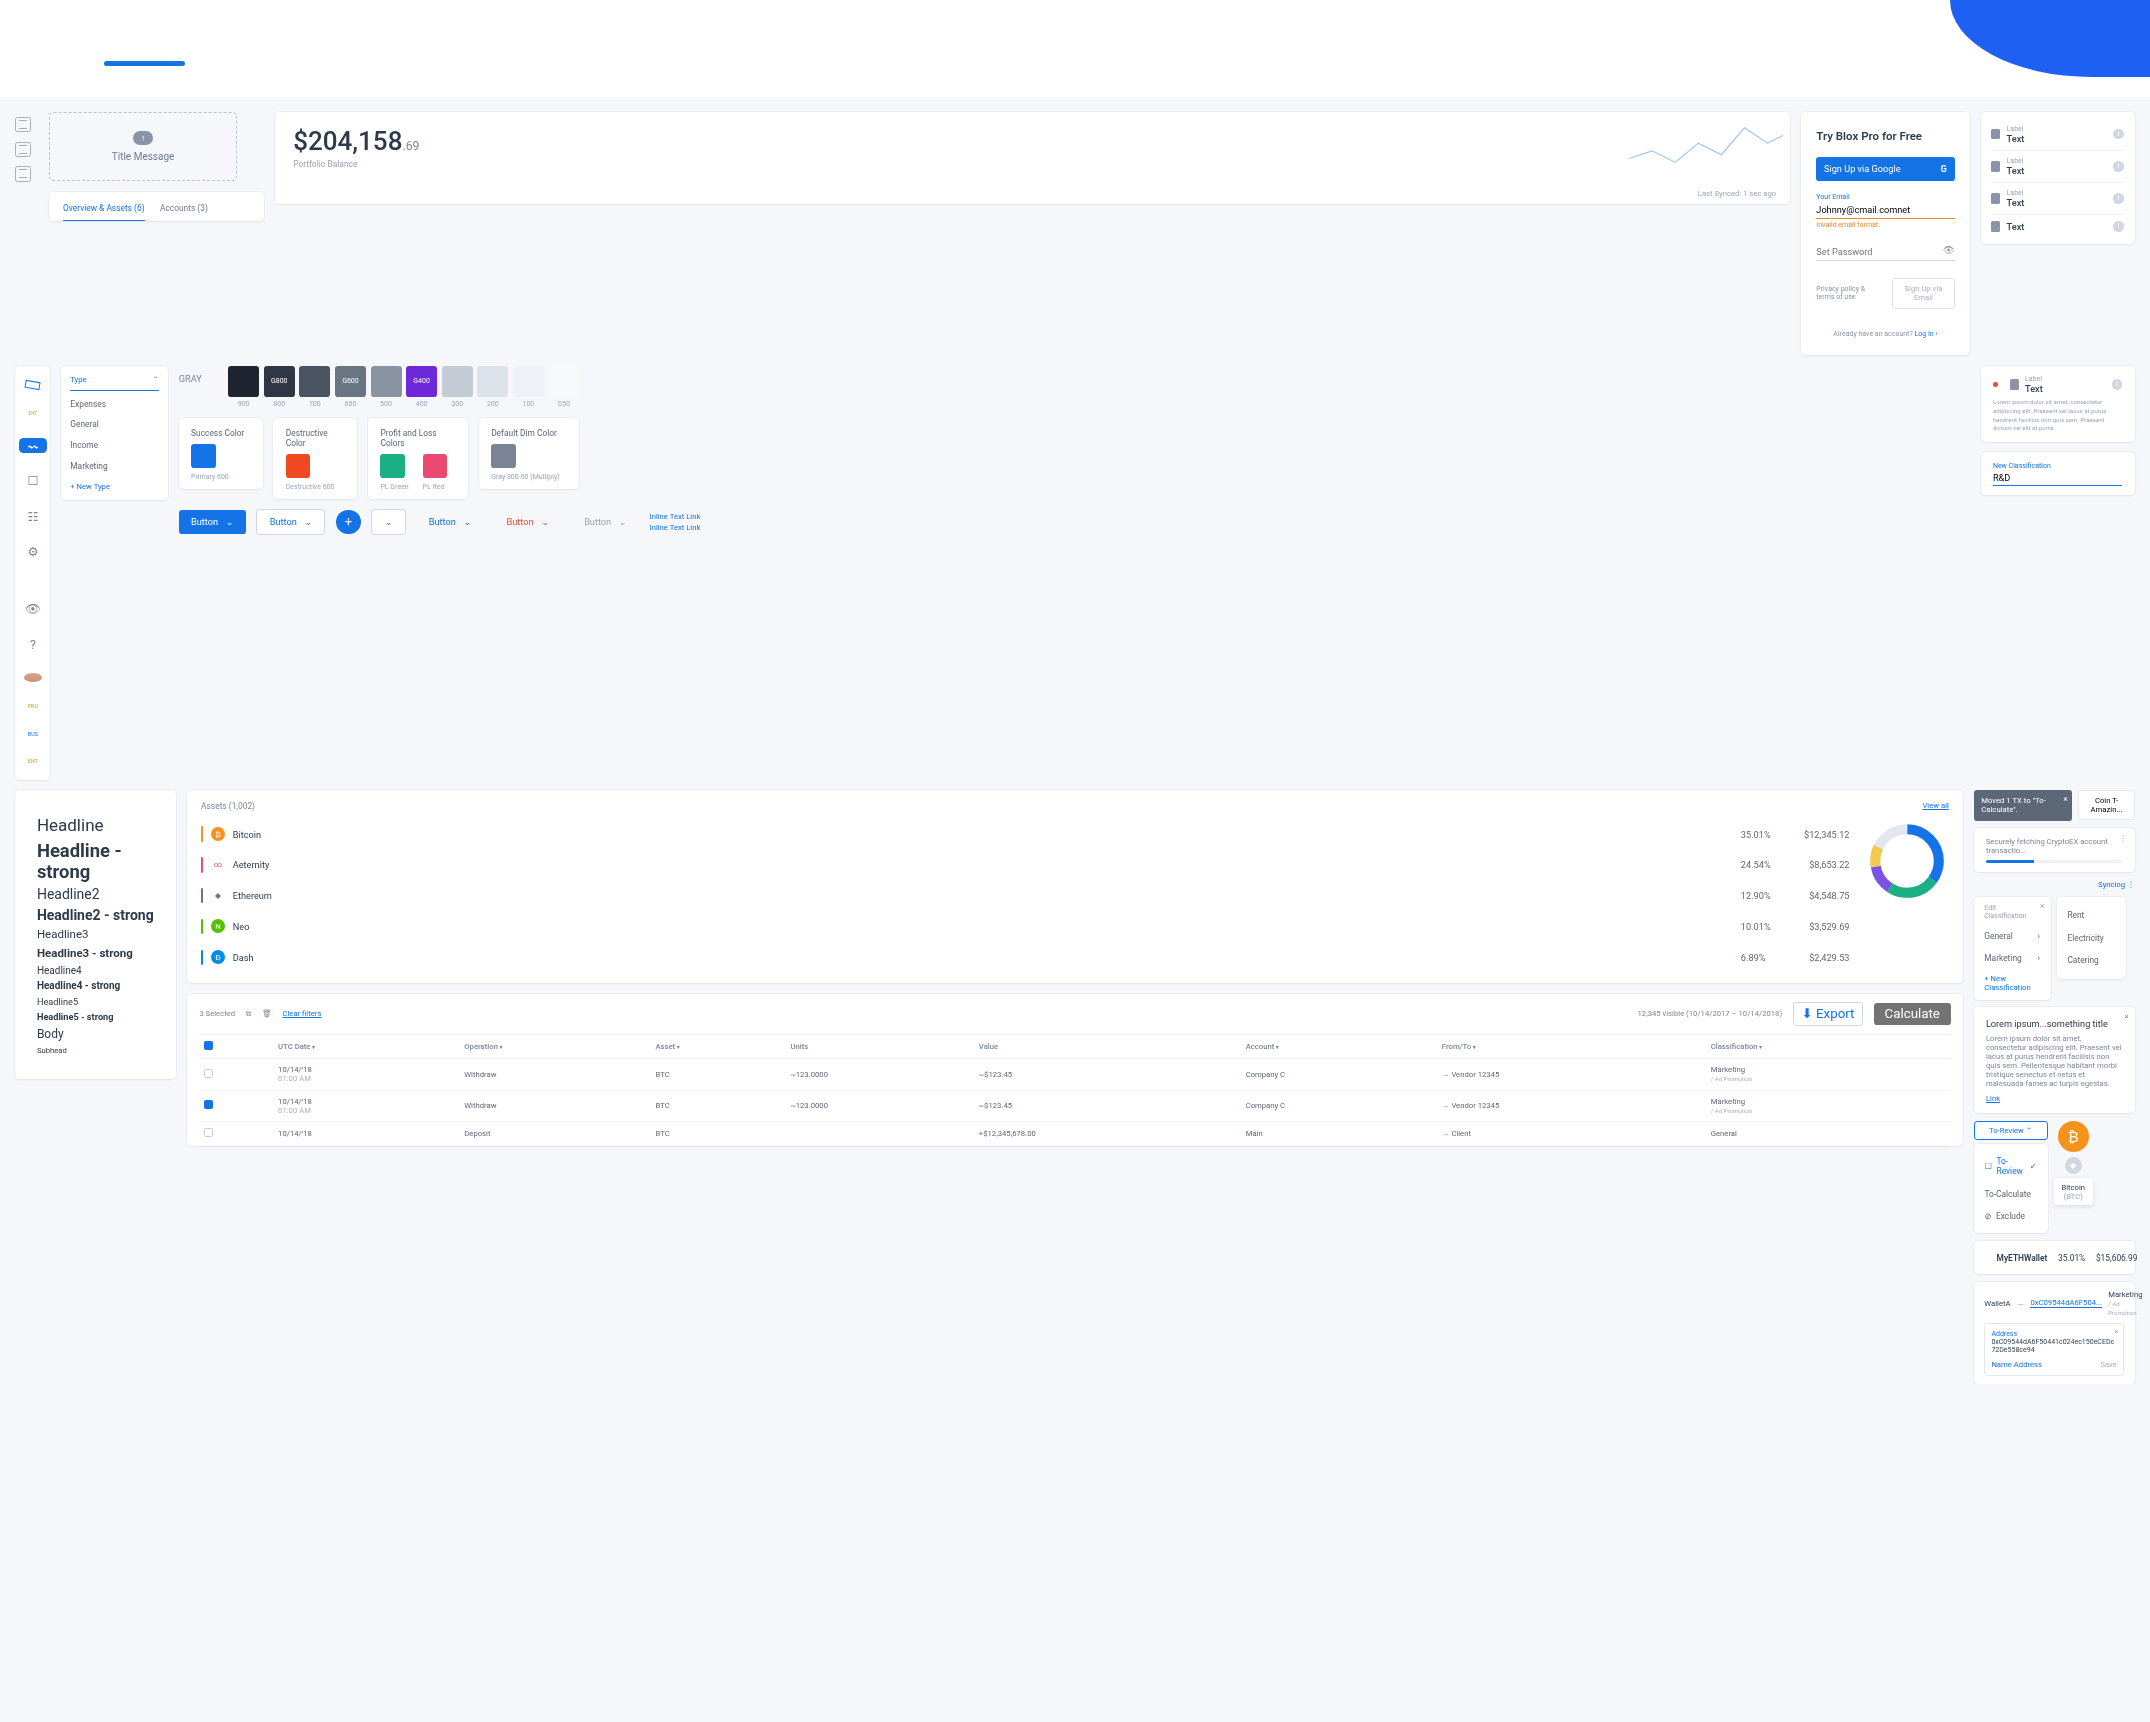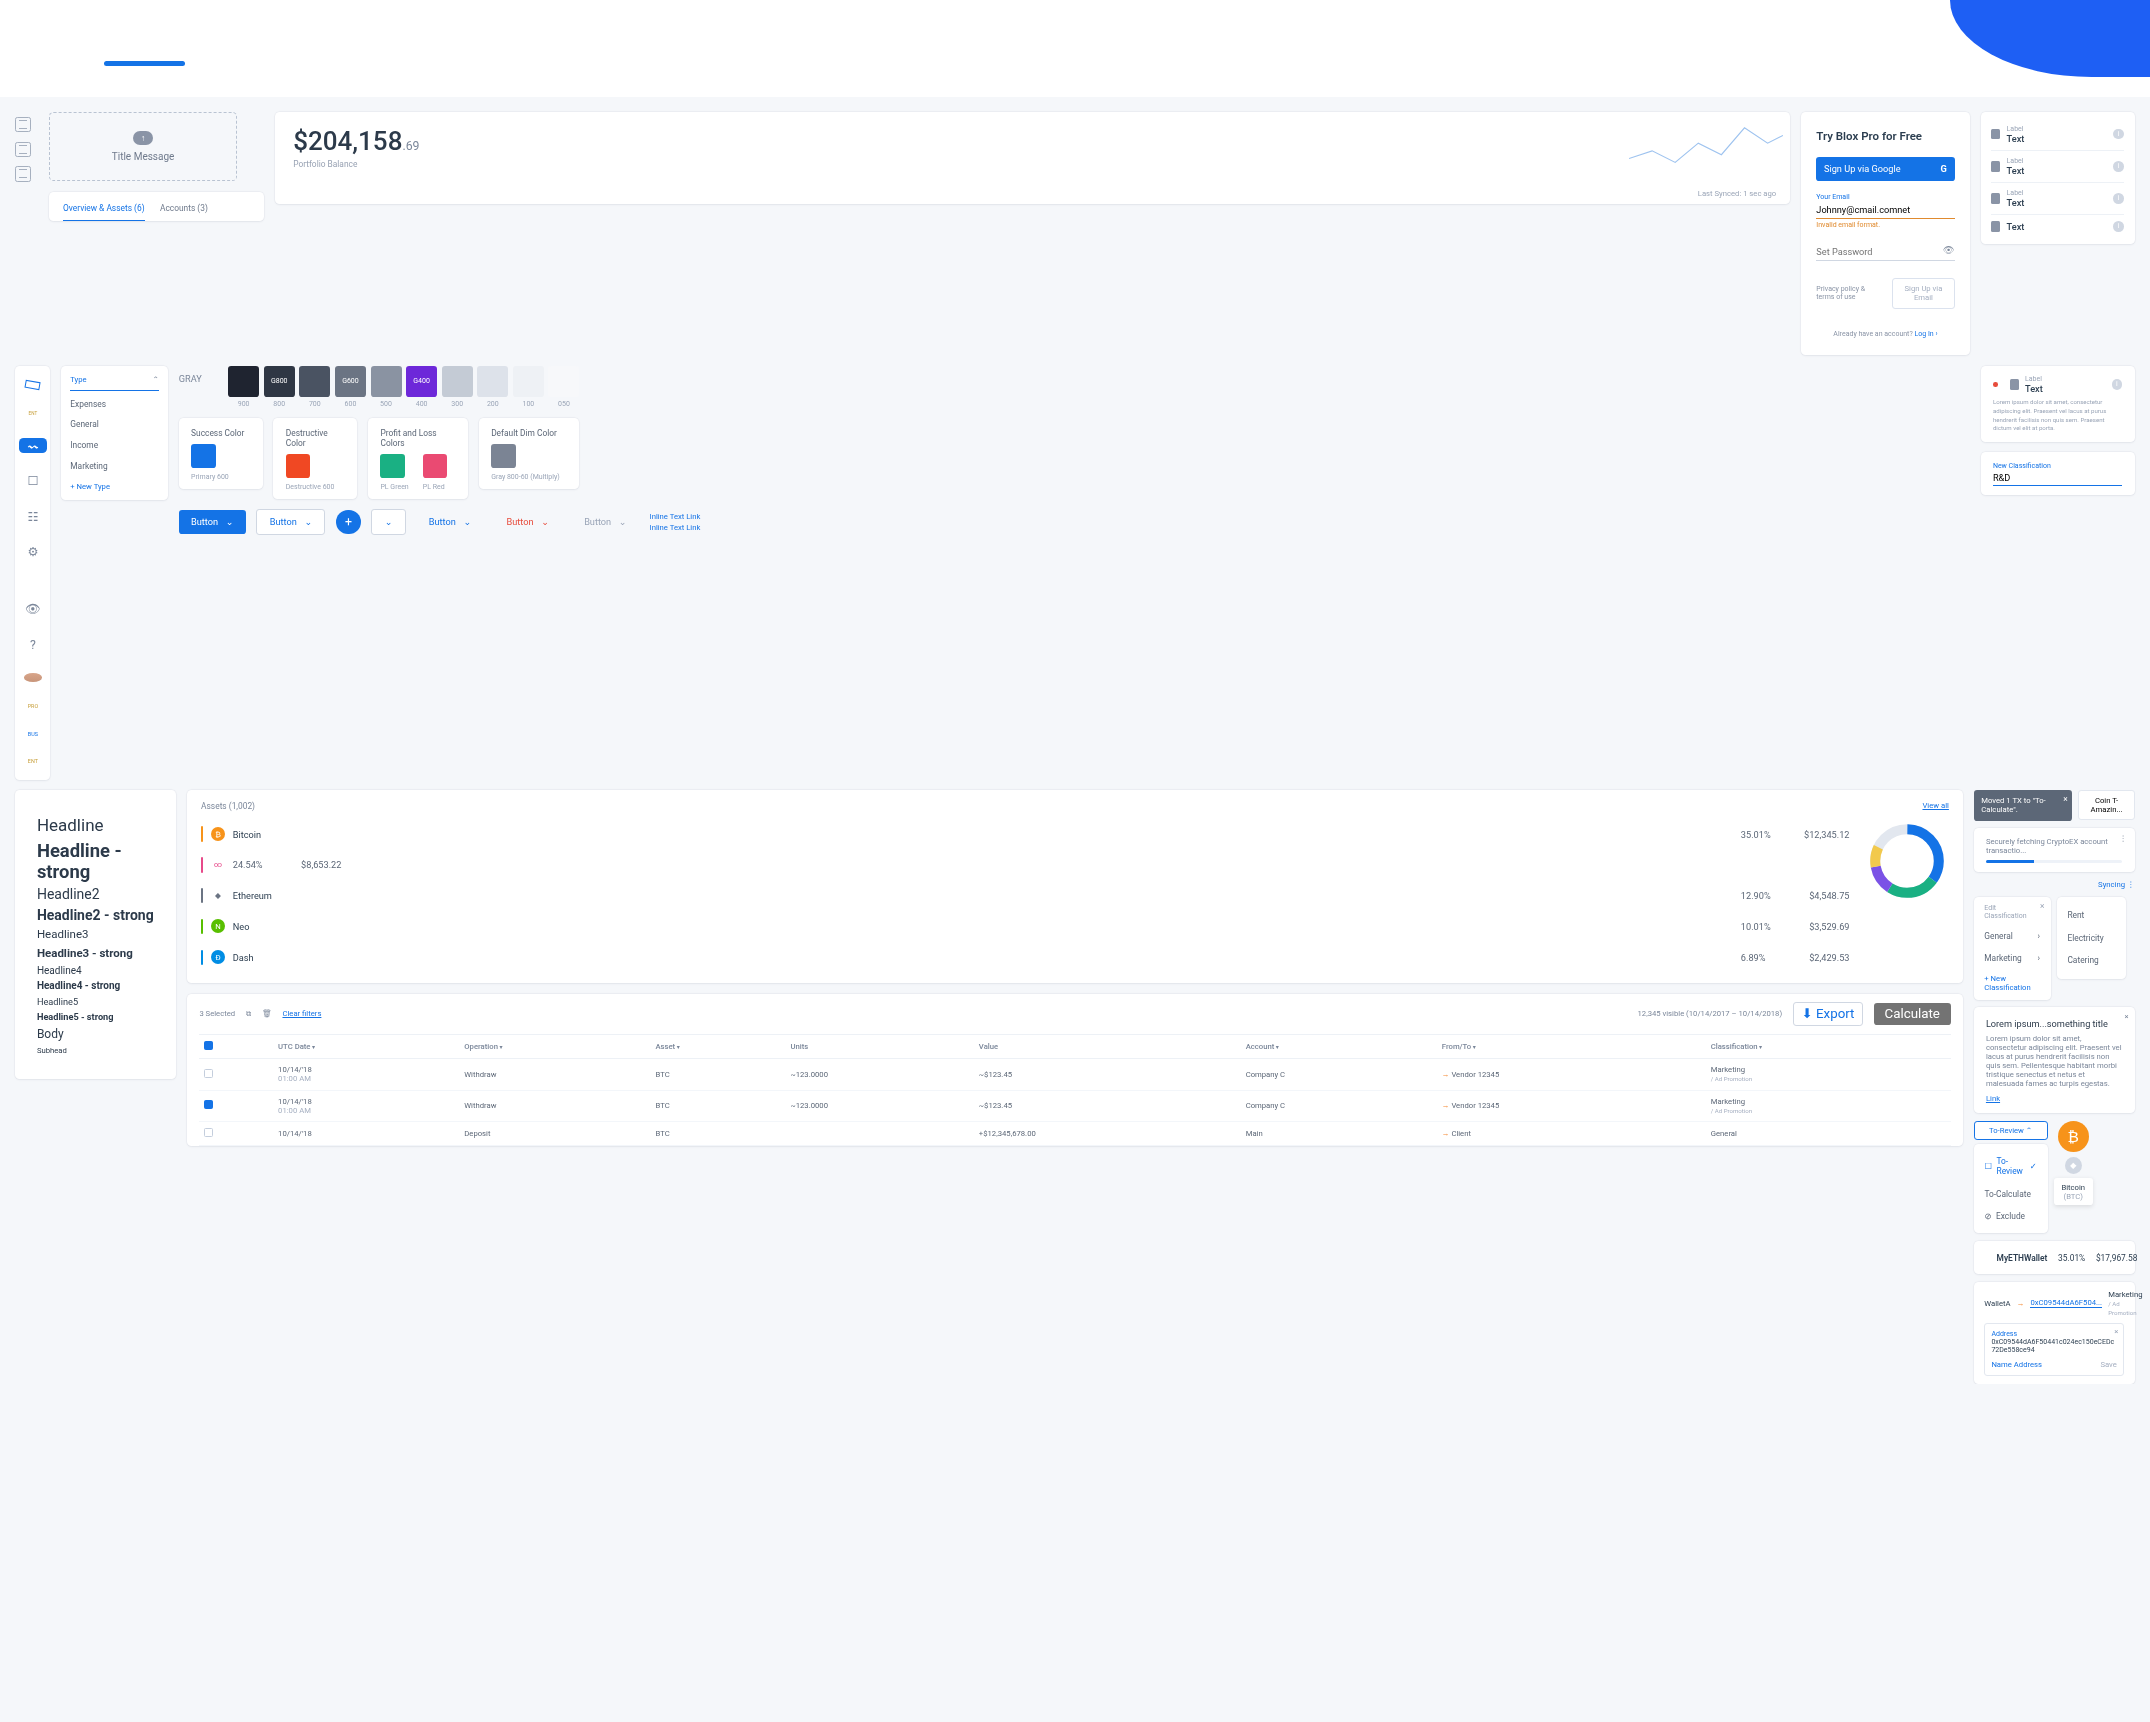--- a/index.html
+++ b/index.html
@@ -431,20 +431,21 @@
               <div class="asset-row">
                 <span class="asset-bar" style="background:#f7931a"></span>
     <span class="coin-ic" style="background:#f7931a;color:#fff">₿</span>
     <span class="asset-name">Bitcoin</span>
     <span class="asset-pct">35.01%</span>
     <span class="asset-val">$12,345.12</span>
               </div>
               <div class="asset-row">
                 <span class="asset-bar" style="background:#e74a8a"></span>
     <span class="coin-ic" style="background:#ffffff;color:#e74a8a">∞</span>
+    <span class="asset-name">Aeternity</span>
     <span class="asset-pct">24.54%</span>
     <span class="asset-val">$8,653.22</span>
               </div>
               <div class="asset-row">
                 <span class="asset-bar" style="background:#6b7483"></span>
     <span class="coin-ic" style="background:#ffffff;color:#6b7483">◆</span>
     <span class="asset-name">Ethereum</span>
     <span class="asset-pct">12.90%</span>
     <span class="asset-val">$4,548.75</span>
               </div>
@@ -593,21 +594,21 @@
           <div class="coin-tip">
             <div>Bitcoin</div>
             <div style="color:#9aa5b7">(BTC)</div>
           </div>
         </div>
       </div>
       <div class="card wallet-row-card">
         <span class="wallet-ic"></span>
         <span style="font-weight:600">MyETHWallet</span>
         <span>35.01%</span>
-        <span style="margin-left:auto">$17,967.58</span>
+        <span style="margin-left:auto">$15,606.99</span>
       </div>
       <div class="card transfer-card">
         <div class="transfer-hdr">
           <span>WalletA</span>
           <span class="arrow-ic">→</span>
           <span style="color:#1473e6;border-bottom:0.8px solid #1473e6">0xC09544dA6F504...</span>
           <span style="margin-left:auto"><span>Marketing</span><br><span style="color:#a5afc1;font-size:6.1px">/ Ad Promotion</span></span>
         </div>
         <div class="addr-box">
           <span class="x">×</span>

